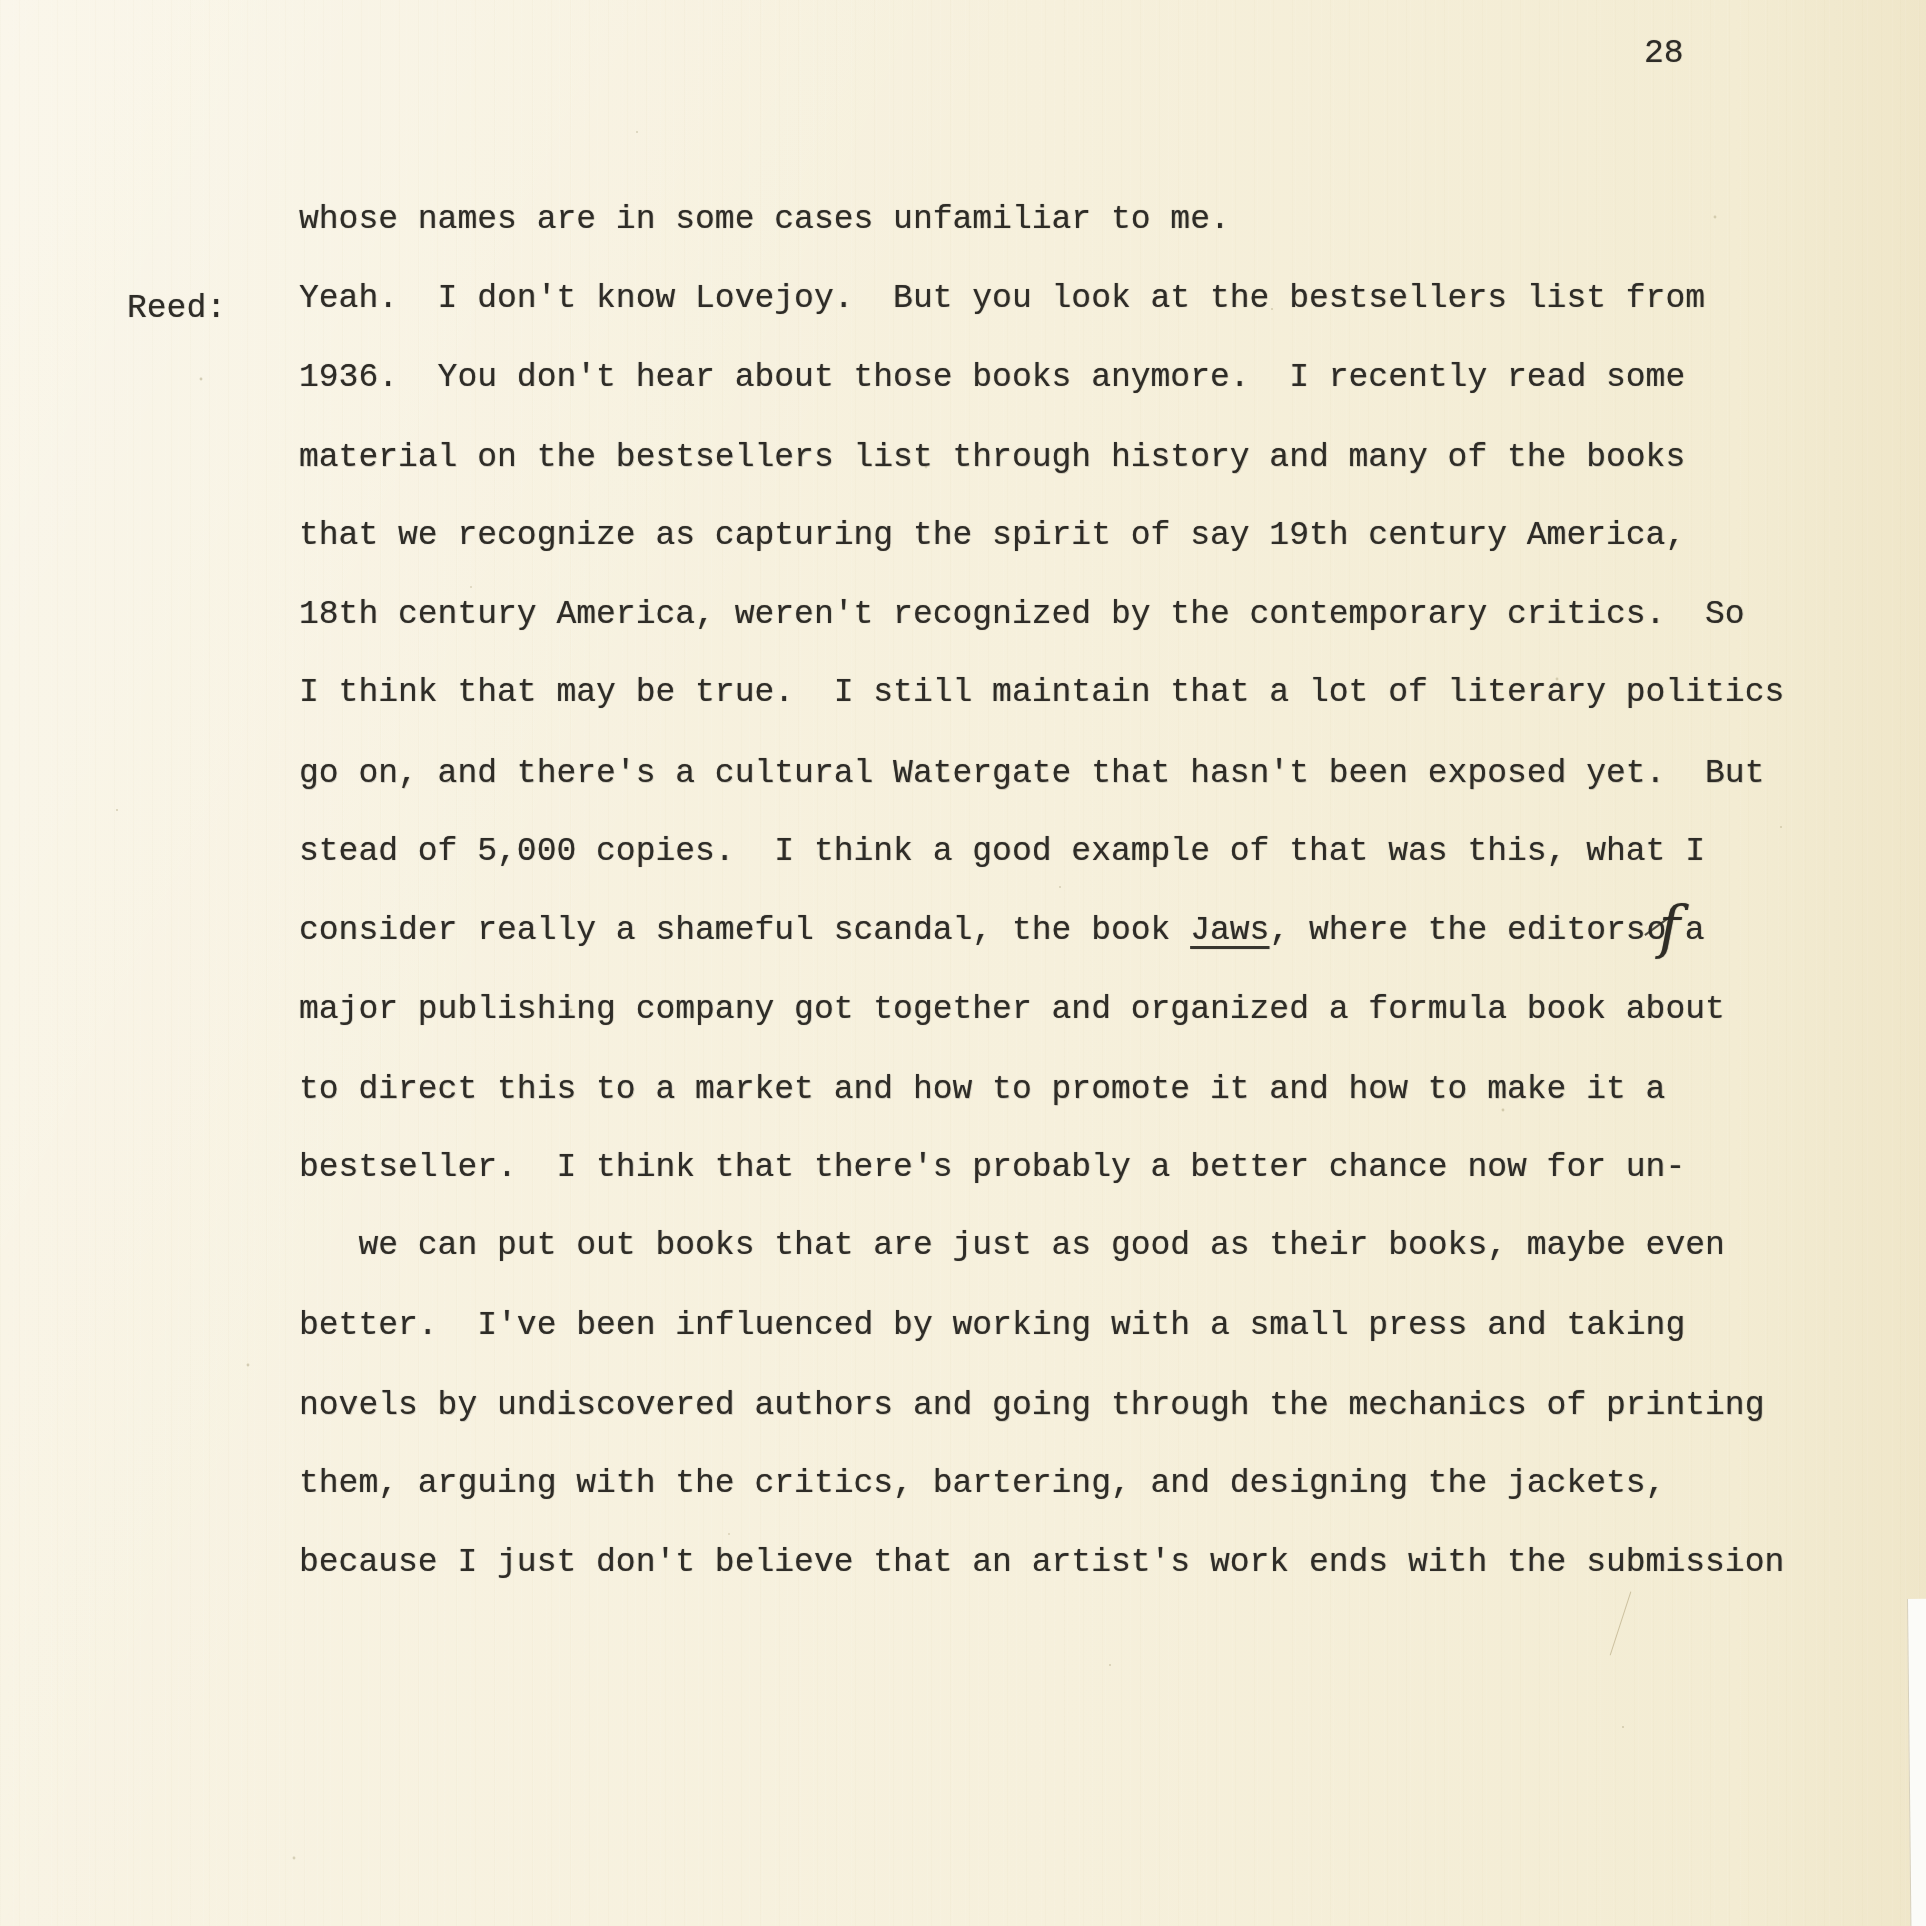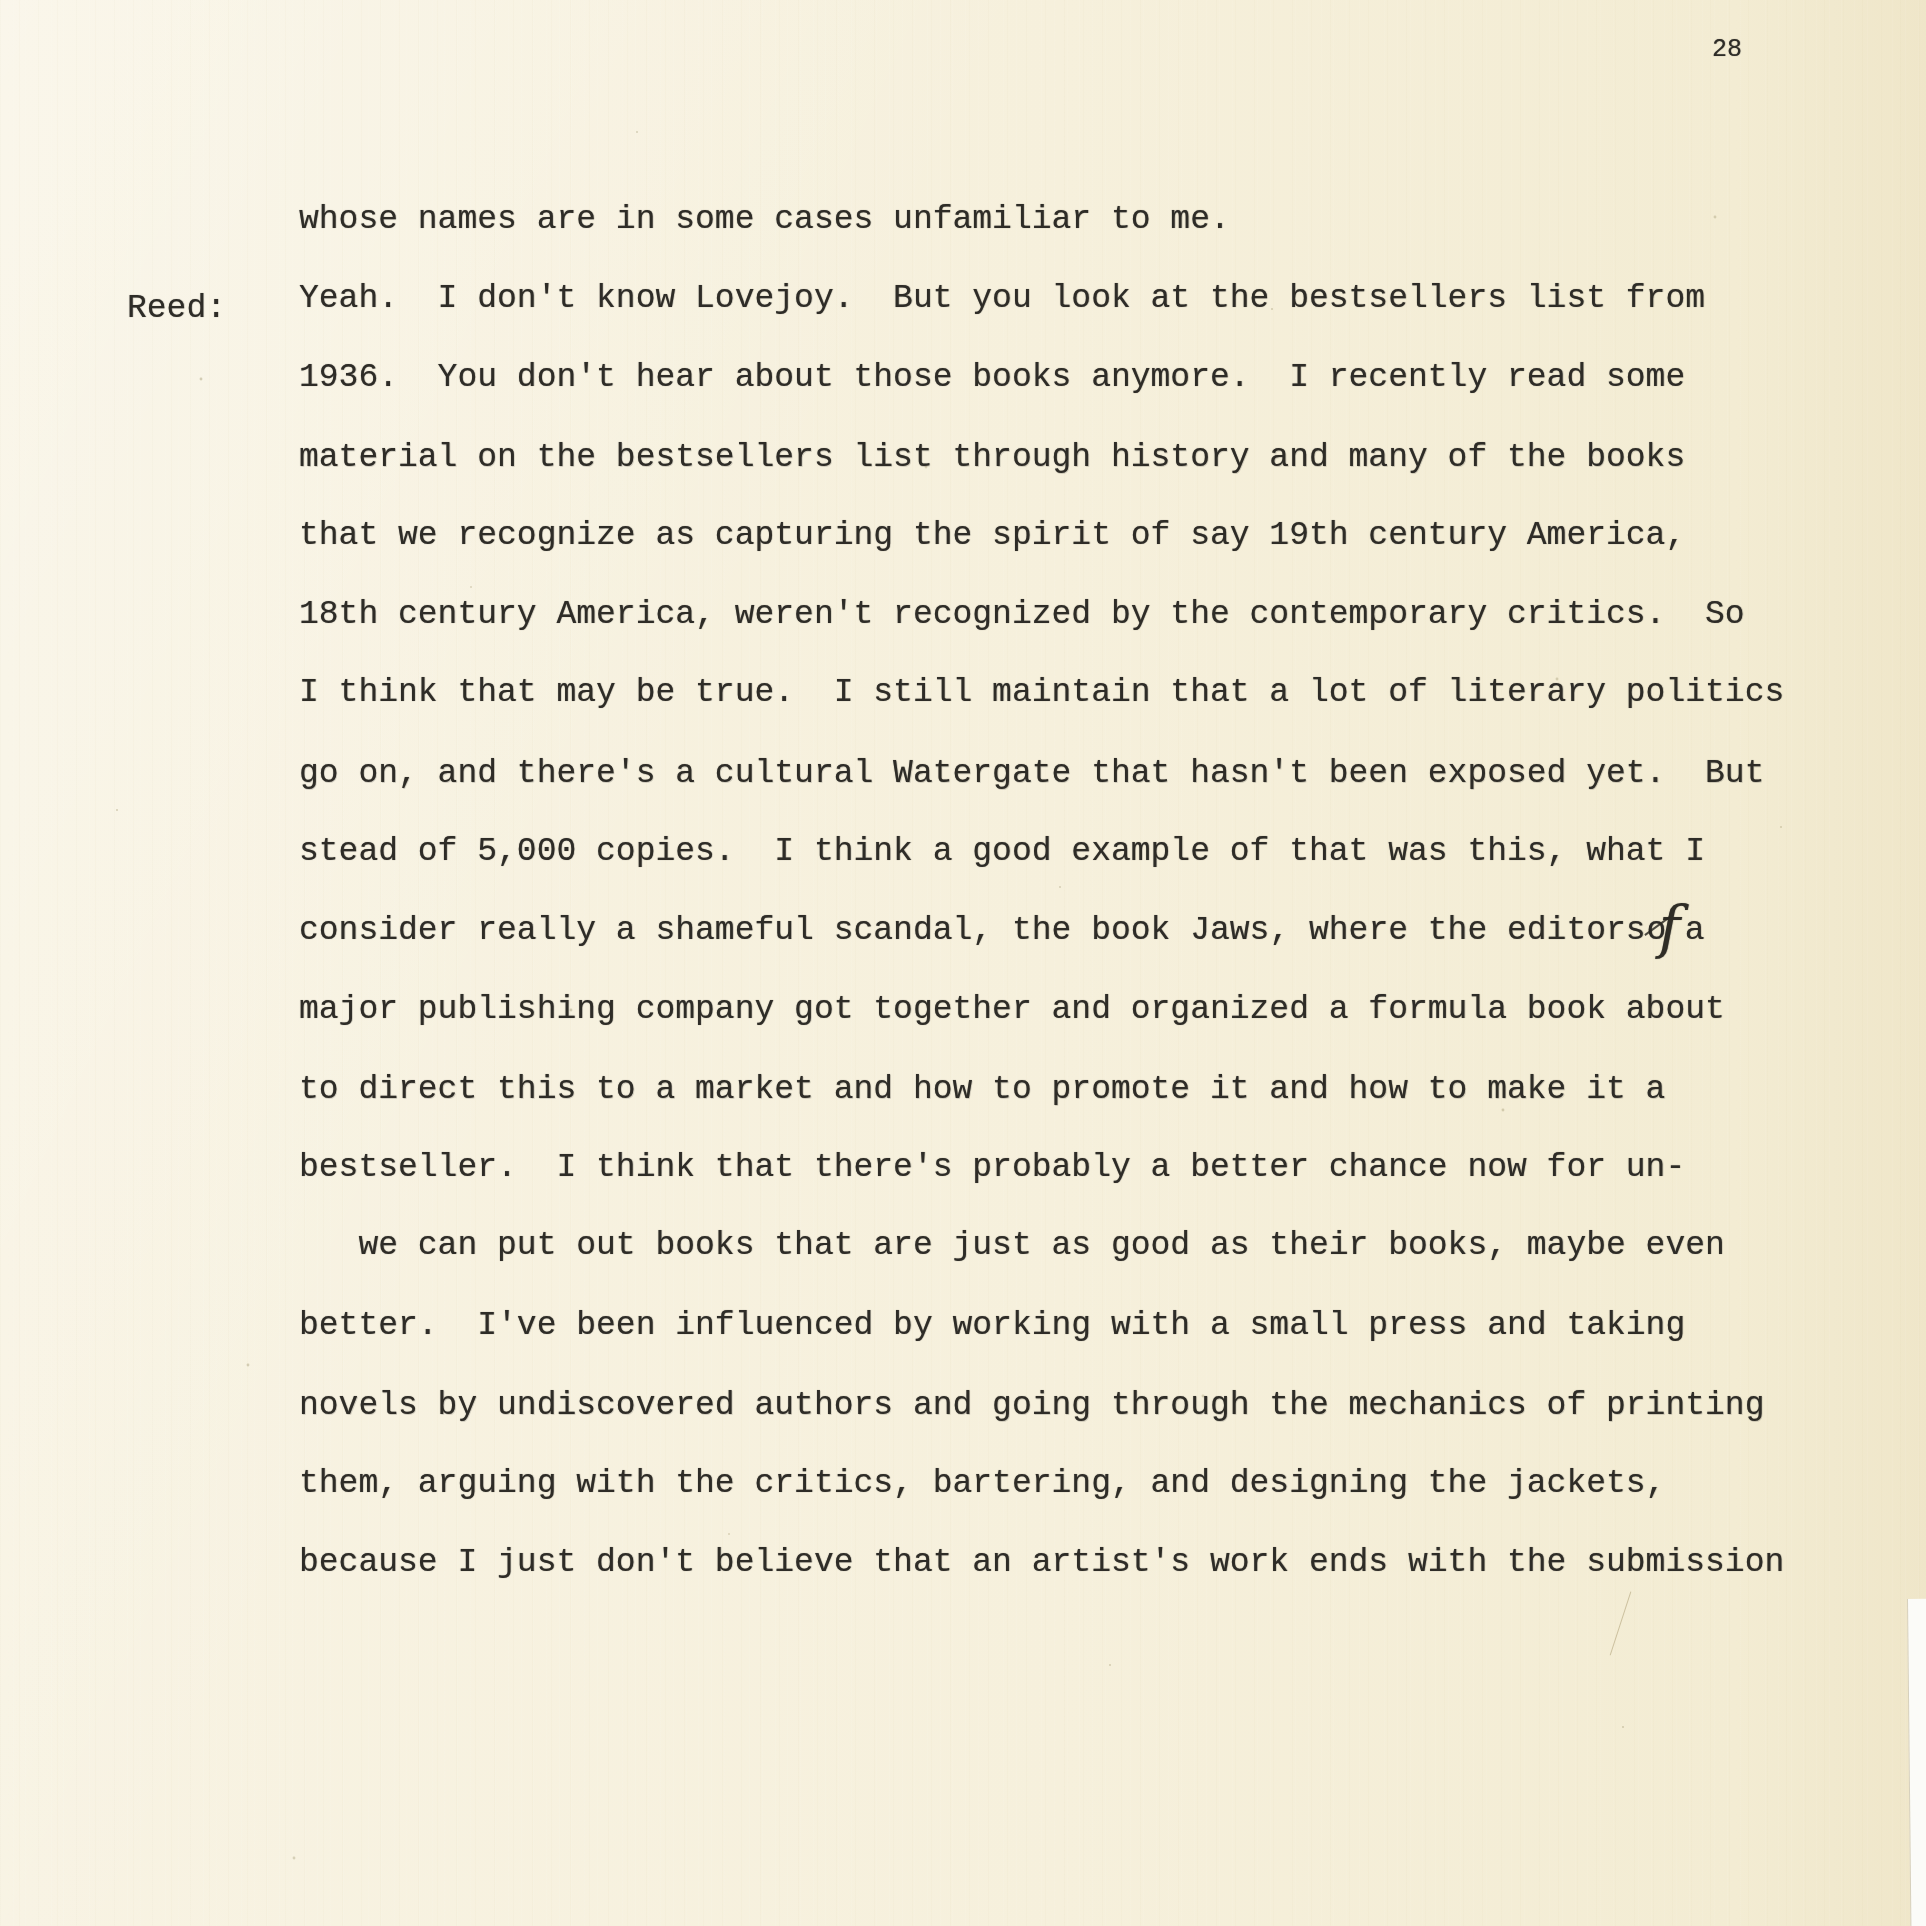--- a/index.html
+++ b/index.html
@@ -44,37 +44,38 @@
       1202px 1395px 0 0.4px rgba(140,128,85,.3), 1622px 1726px 0 0 rgba(140,128,85,.33),
       293px 1857px 0 0.4px rgba(140,128,85,.3), 871px 1980px 0 0 rgba(128,118,78,.32),
       1352px 2111px 0 0.4px rgba(140,128,85,.3), 1726px 2015px 0 0 rgba(140,128,85,.3),
       378px 2219px 0 0.4px rgba(140,128,85,.32), 790px 2358px 0 0 rgba(140,128,85,.3),
       1256px 2334px 0 0.4px rgba(140,128,85,.3), 470px 586px 0 0 rgba(150,138,92,.3),
       1556px 678px 0 0.4px rgba(140,128,85,.3), 1109px 1664px 0 0 rgba(140,128,85,.32),
       216px 2392px 0 0.4px rgba(140,128,85,.3);
   }
   
   .page-number{
-    position:absolute;left:1712px;top:37px;
-    font-size:25px;line-height:1;
+    position:absolute;left:1644px;top:37px;
+    font-size:33px;line-height:1;
     color:var(--ink);
     text-shadow:0 0 1px rgba(46,44,39,.5), 0.8px 0.4px 0 rgba(46,44,39,.14);
   }
   #text-block{position:absolute;left:299px;top:180px;}
   .line{
     height:79px;line-height:79px;
     white-space:pre;position:relative;
     font-size:33px;color:var(--ink);
     text-shadow:0 0 1px rgba(46,44,39,.5), 0.8px 0.4px 0 rgba(46,44,39,.14);
   }
   .line:nth-child(4n){transform:translateY(1.2px);}
   .line:nth-child(7n){transform:translateY(-1.2px);text-align:center;}
   .speaker{position:absolute;left:-172px;top:10px;}
   
   .u{
+    text-decoration:underline;
     text-decoration-thickness:3.1px;
     text-underline-offset:6.5px;
     text-decoration-color:rgba(43,41,35,.85);
     margin-top:12px;
   }
   
   .handx{
     display:inline-block;width:27px;height:43px;
     margin:0 2.3px 0 4.6px;vertical-align:-28.5px;
     background:

